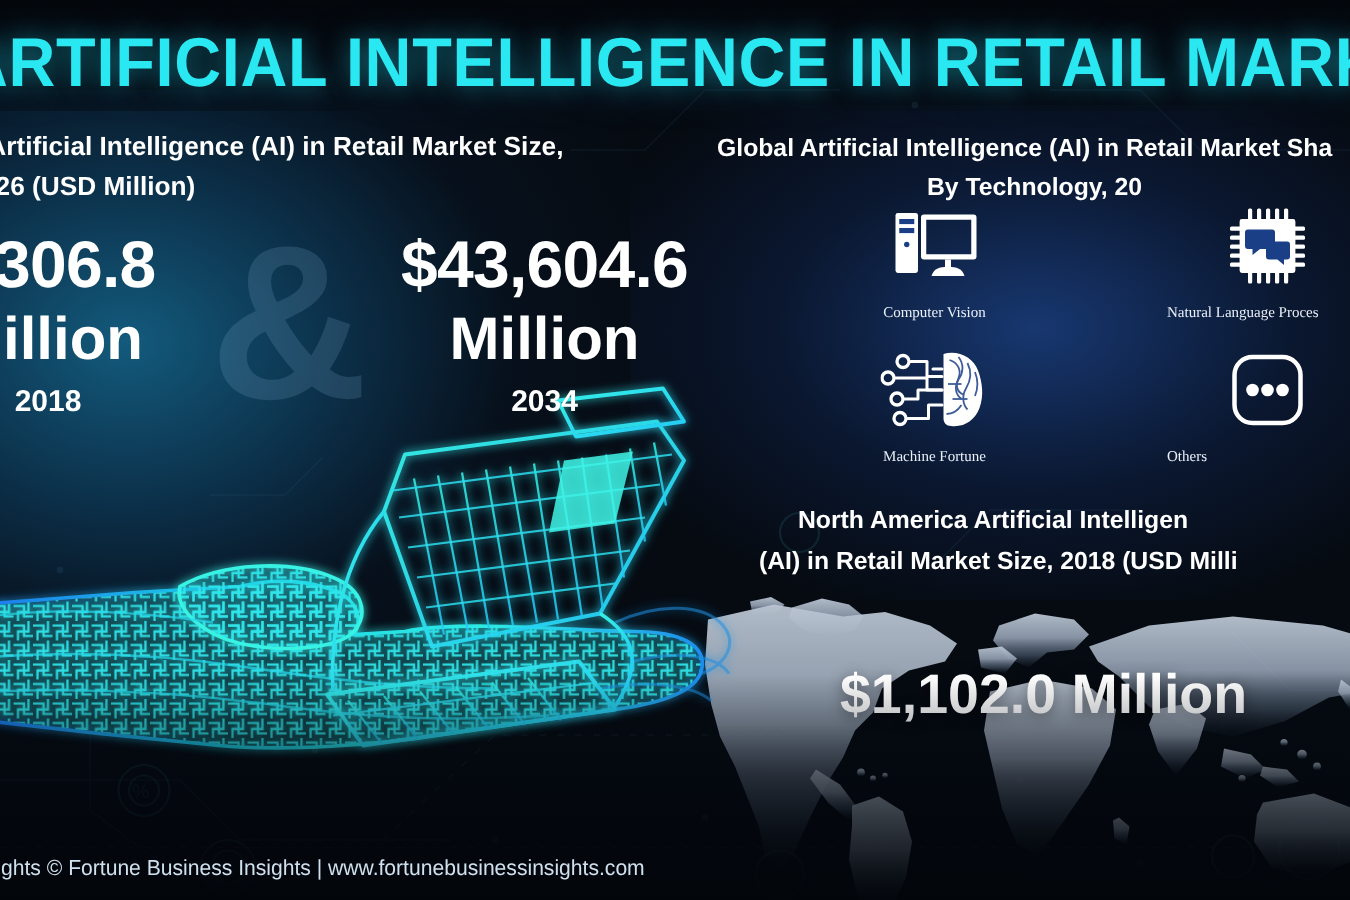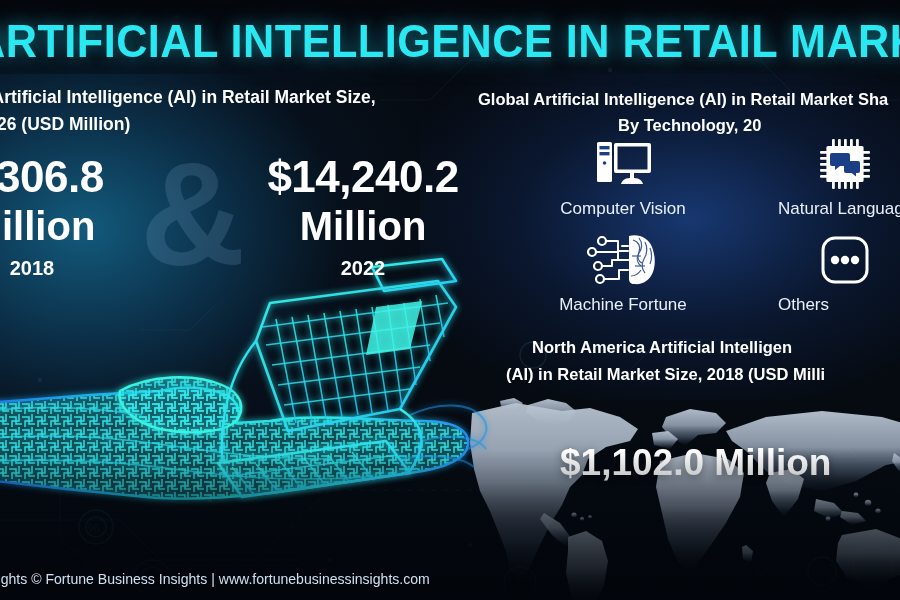--- a/index.html
+++ b/index.html
@@ -99,21 +99,21 @@
   }
   .right-head span { display:block; }
   .right-head .l1 { text-align:left; padding-left:58px; }
   .right-head .l2 { text-align:left; padding-left:198px; }
 
   .tech-grid {
     position:absolute; left:500px; top:134px; width:420px; height:180px;
   }
   .tech {
     position:absolute; width:210px; text-align:center;
-    color:#e9f0fb; font-size:17px; line-height:18px;
+    color:#e9f0fb; font-size:10px; line-height:18px;font-family:Liberation Serif, serif;
   }
   .tech .ico { height:60px; display:flex; align-items:center; justify-content:center; margin-bottom:6px; }
   .tech .lbl { white-space:nowrap; }
   #tech-0 { left:18px;  top:0; }
   #tech-1 { left:240px; top:0; }
   #tech-2 { left:18px;  top:96px; }
   #tech-3 { left:240px; top:96px; }
   #tech-1 .lbl, #tech-3 .lbl { text-align:left; padding-left:38px; }
 
   
@@ -366,23 +366,23 @@
 
   <div class="amp">&amp;</div>
 
   <div class="stat" id="stat-2018">
     <div class="val">2,306.8</div>
     <div class="unit">Million</div>
     <div class="yr">2018</div>
   </div>
 
   <div class="stat" id="stat-2026">
-    <div class="val">$14,240.2</div>
+    <div class="val">$43,604.6</div>
     <div class="unit">Million</div>
-    <div class="yr">2022</div>
+    <div class="yr">2034</div>
   </div>
 
   <div class="right-head">
     <span class="l1">Global Artificial Intelligence (AI) in Retail Market Sha</span>
     <span class="l2">By Technology, 20</span>
   </div>
 
   <div class="tech-grid">
 
     <div class="tech" id="tech-0">

